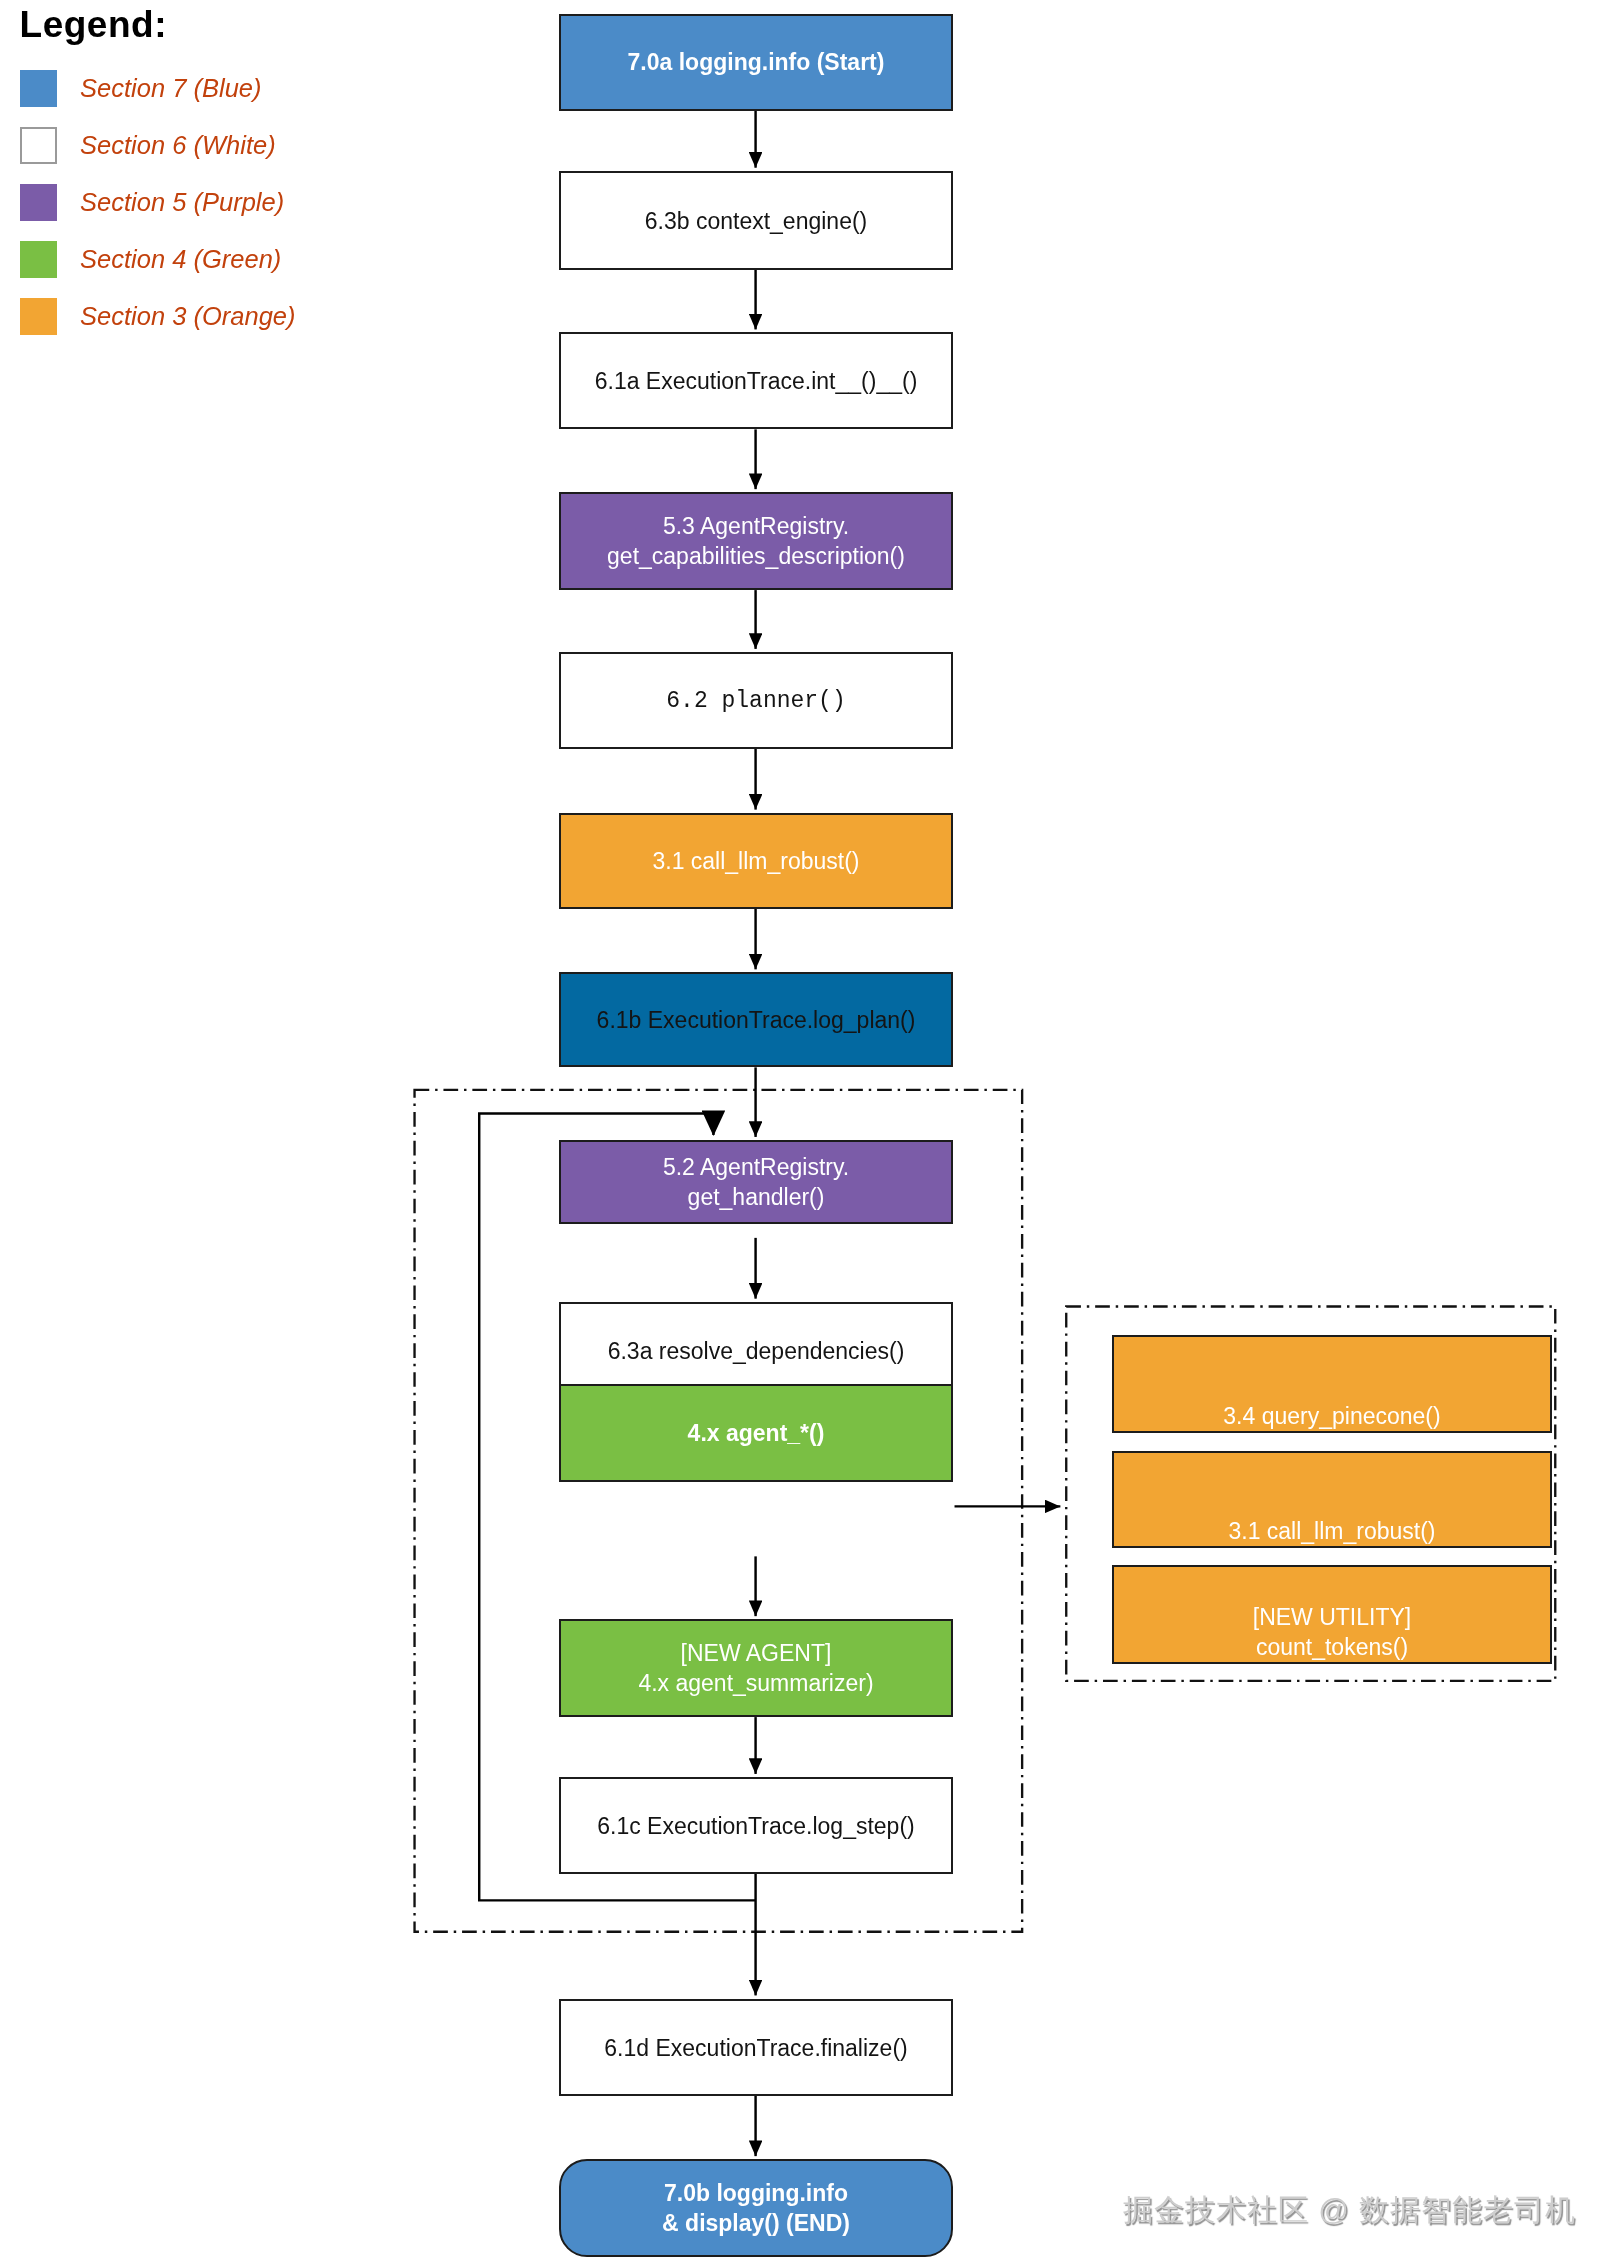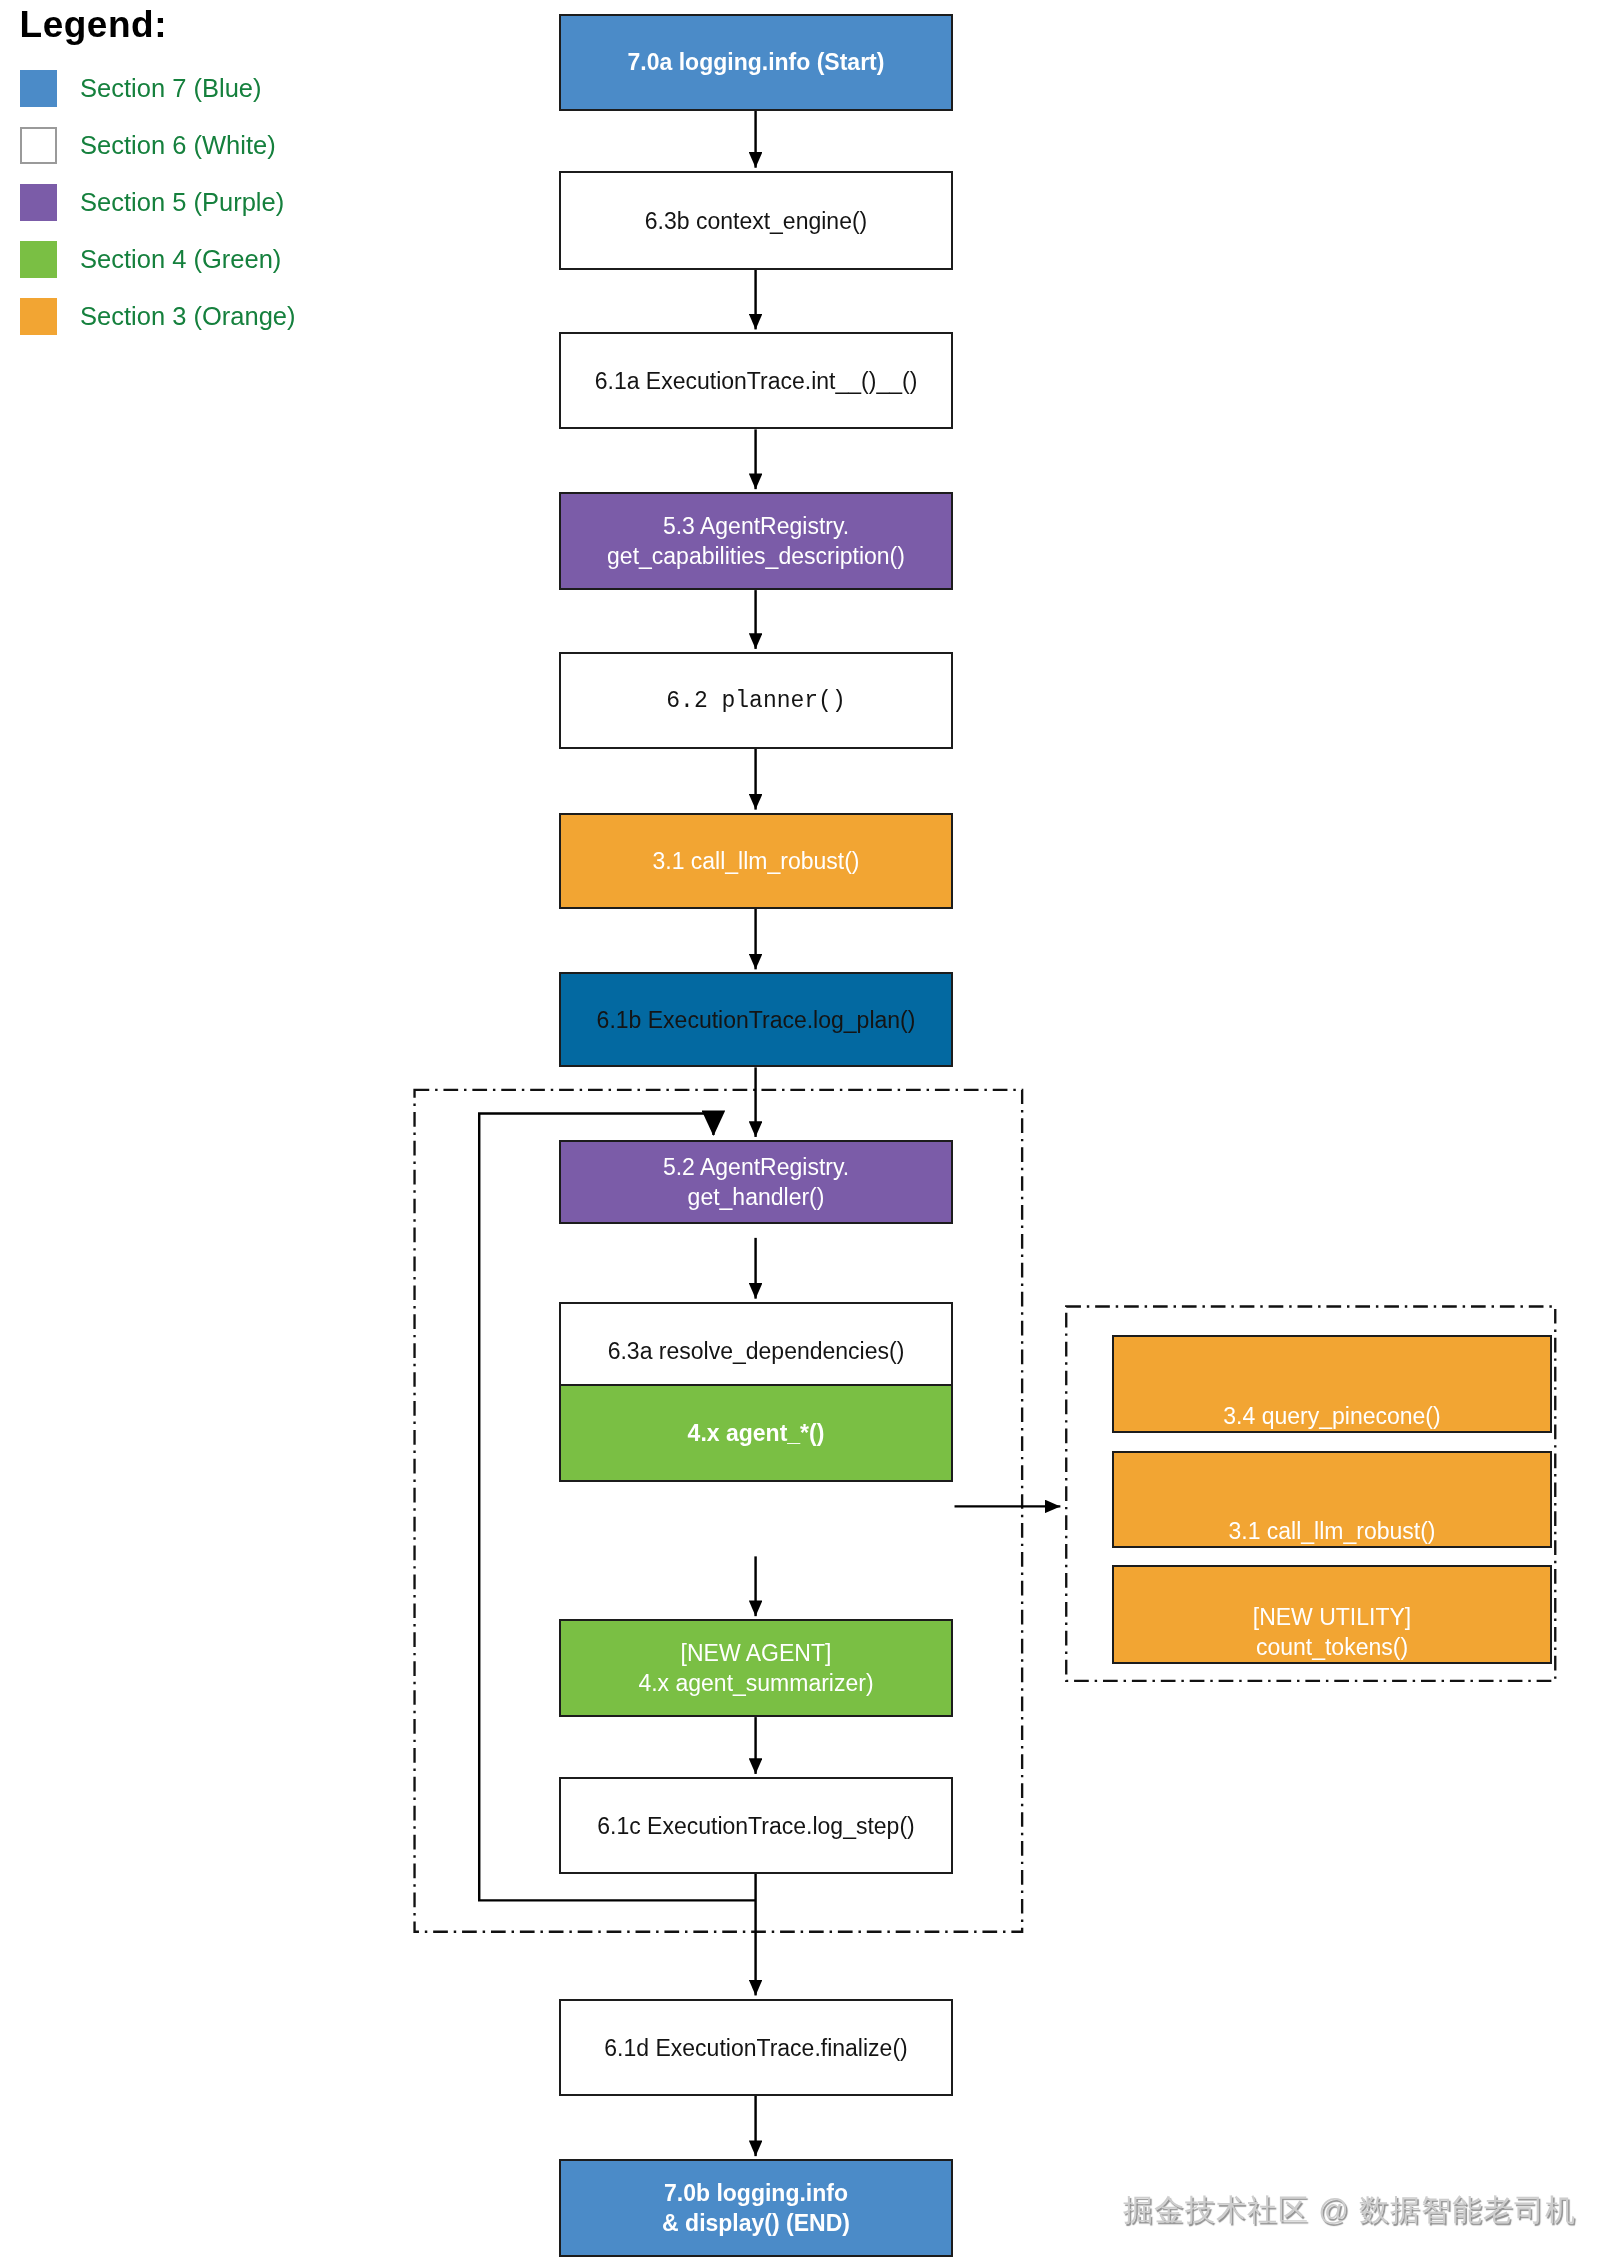--- a/index.html
+++ b/index.html
@@ -16,21 +16,21 @@
   .node.side{left:1112px;width:440px;justify-content:flex-end;}
   .node.light{color:#ffffff;}
   .node.bold{font-weight:bold;}
 
   
   .legend{position:absolute;left:19.6px;top:3px;}
   .legend-title{font-size:37px;font-weight:800;color:#000;line-height:43px;margin-bottom:13.7px;letter-spacing:0.5px;}
   .legend-row{display:flex;align-items:center;height:57px;}
   .swatch{width:37px;height:37px;display:inline-block;margin-right:23.5px;box-sizing:border-box;}
   .swatch.outlined{border:2px solid #9a9a9a;}
-  .legend-label{font-size:25.5px;color:#15803d;}
+  .legend-label{font-size:25.5px;color:#c2410c;font-style:italic;}
 
   
   .watermark{position:absolute;right:41px;top:2190px;font-size:30px;letter-spacing:1px;
              color:#cdcdcd;text-shadow:1.5px 1.5px 1px #8f8f8f,-1px -1px 0 #ffffff;text-align:right;}
 </style>
 </head>
 <body>
 
 <div class="canvas">
 
@@ -125,21 +125,21 @@
   <div class="node main light" style="top: 1619px; height: 98px; background-color: rgb(122, 191, 68);">
     <span>[NEW AGENT]</span>
     <span>4.x agent_summarizer)</span>
   </div>
   <div class="node main" style="top: 1777px; height: 97px; background-color: rgb(255, 255, 255);">
     <span>6.1c ExecutionTrace.log_step()</span>
   </div>
   <div class="node main" style="top: 1999px; height: 97px; background-color: rgb(255, 255, 255);">
     <span>6.1d ExecutionTrace.finalize()</span>
   </div>
-  <div class="node main light bold" style="top: 2159px; height: 98px; background-color: rgb(75, 139, 200);">
+  <div class="node main light bold" style="top: 2159px; height: 98px; background-color: rgb(75, 139, 200); border-radius: 28px;">
     <span>7.0b logging.info</span>
     <span>&amp; display() (END)</span>
   </div>
 
   <div class="node side light" style="top: 1335px; height: 98px; background-color: rgb(242, 165, 51);">
     <span>3.4 query_pinecone()</span>
   </div>
   <div class="node side light" style="top: 1451px; height: 97px; background-color: rgb(242, 165, 51);">
     <span>3.1 call_llm_robust()</span>
   </div>

